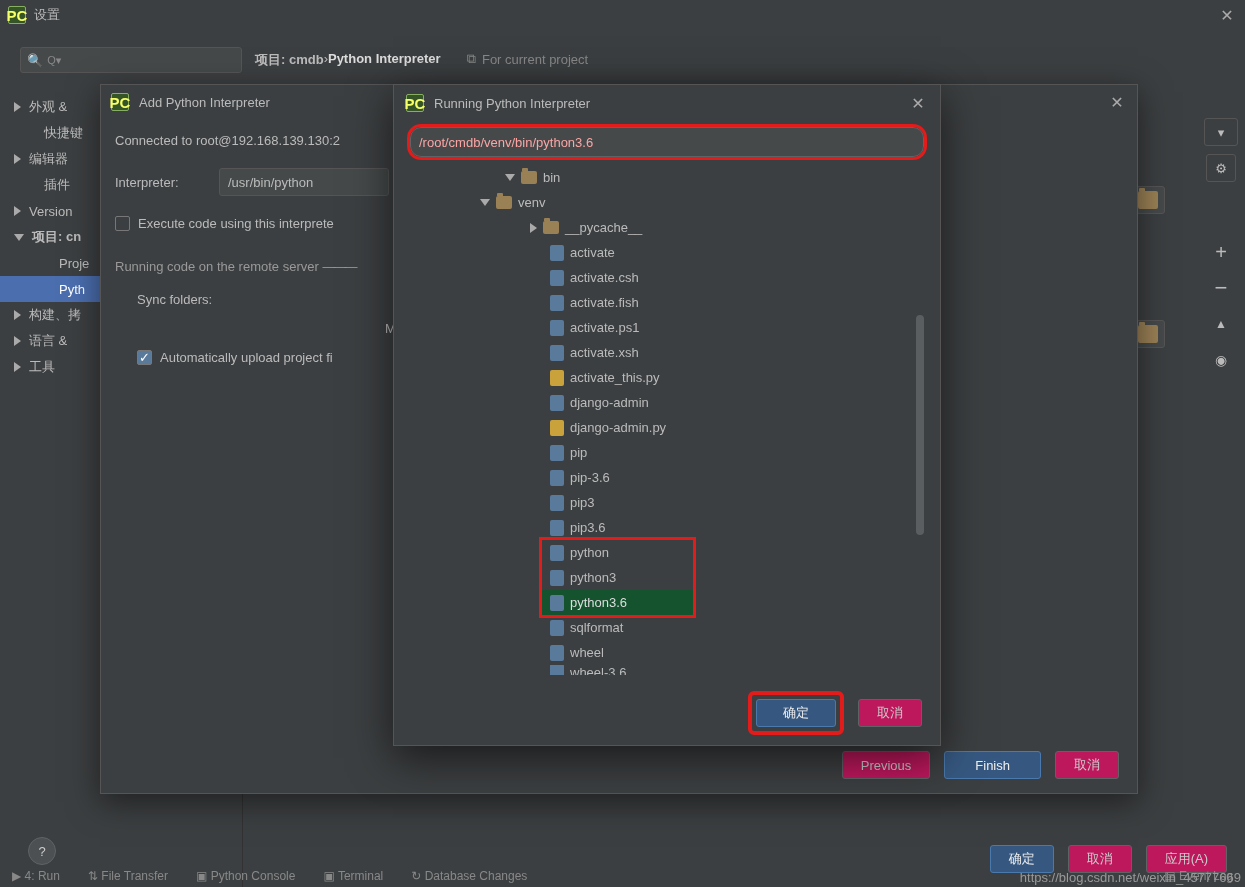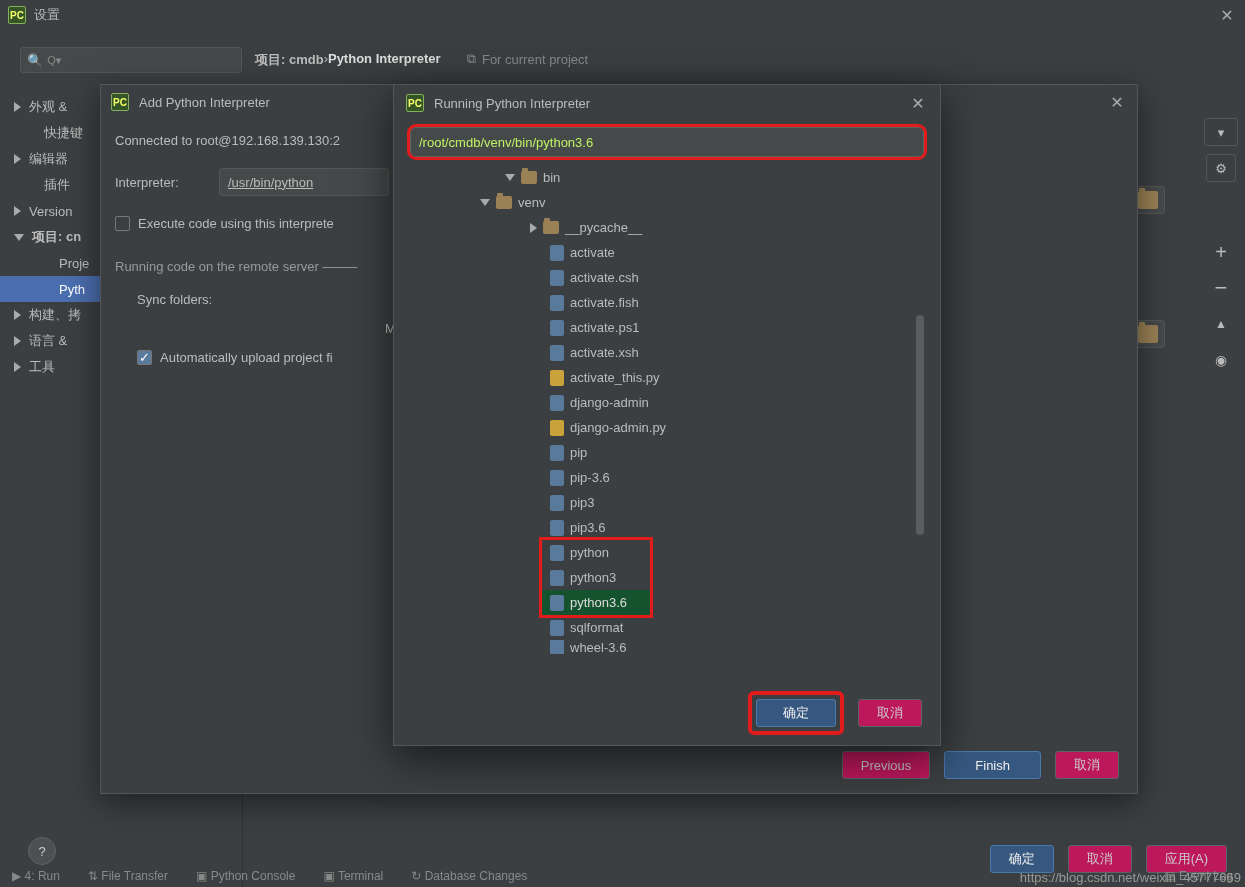--- a/index.html
+++ b/index.html
@@ -1,19 +1,19 @@
 <!DOCTYPE html>
 <html><head>
 <meta charset="utf-8">
 <style>
 * { box-sizing: border-box; margin: 0; padding: 0; font-family: "Segoe UI", Arial, sans-serif; }
 body { background: #2b2b2b; color: #bbb; font-size: 13px; width: 1245px; height: 887px; position: relative; overflow: hidden; }
 
 
-.pc-icon { width: 18px; height: 18px; display: inline-flex; align-items: center; justify-content: center; background: #365526; border: 1px solid #87af61; border-radius: 2px; color: #f6ff6a; font-weight: bold; font-size: 10px; }
+.pc-icon { width: 18px; height: 18px; display: inline-flex; align-items: center; justify-content: center; background: #365526; border: 1px solid #87af61; border-radius: 2px; color: #f6ff6a; font-weight: bold; font-size: 15px; }
 .tri { display: inline-block; width: 0; height: 0; }
 .tri.right { border-top: 5px solid transparent; border-bottom: 5px solid transparent; border-left: 7px solid #aaa; }
 .tri.down { border-left: 5px solid transparent; border-right: 5px solid transparent; border-top: 7px solid #aaa; }
 .folder-ico { width: 16px; height: 13px; background: #9a8055; border-radius: 2px; display: inline-block; position: relative; }
 .folder-ico::before { content: ""; position: absolute; top: -3px; left: 1px; width: 6px; height: 3px; background: #9a8055; border-radius: 1px 1px 0 0; }
 .file-ico { width: 14px; height: 16px; background: #5a7a9c; border-radius: 2px; display: inline-block; position: relative; }
 .file-ico.py { background: #c9a23b; }
 .close-x { font-size: 16px; color: #aaa; cursor: pointer; width: 20px; text-align: center; }
 
 
@@ -49,32 +49,32 @@
 .help-circle { position: absolute; bottom: 22px; left: 28px; width: 28px; height: 28px; border-radius: 50%; background: #4c5052; border: 1px solid #5e6366; display: flex; align-items: center; justify-content: center; color: #ccc; }
 
 
 .tooltabs { position: absolute; bottom: 0; left: 12px; right: 12px; height: 22px; display: flex; gap: 28px; color: #888; font-size: 12px; align-items: center; }
 
 
 .dlg-add { position: absolute; top: 84px; left: 100px; width: 1038px; height: 710px; background: #3c3f41; border: 1px solid #555; box-shadow: 0 8px 30px rgba(0,0,0,.5); }
 .dlg-add .hdr { height: 34px; display: flex; align-items: center; padding: 0 10px; gap: 10px; }
 .dlg-add .body { padding: 8px 14px; color: #bbb; }
 .interp-row { display: flex; align-items: center; gap: 14px; margin-top: 10px; }
-.interp-input { flex: 0 0 480px; height: 28px; background: #45494a; border: 1px solid #555; border-radius: 3px; padding: 0 8px; display: flex; align-items: center; text-decoration: underline; }
+.interp-input { flex: 0 0 480px; height: 28px; background: #45494a; border: 1px solid #555; border-radius: 3px; padding: 0 8px; display: flex; align-items: center; }
 .chk { width: 15px; height: 15px; border: 1px solid #777; border-radius: 2px; display: inline-flex; align-items: center; justify-content: center; margin-right: 8px; }
 .dlg-add .ftr { position: absolute; bottom: 14px; right: 18px; display: flex; gap: 14px; }
 
 
 .rfield { position: absolute; right: 80px; width: 180px; height: 28px; background: #45494a; border: 1px solid #555; border-radius: 3px; display: flex; align-items: center; justify-content: flex-end; padding-right: 6px; }
 .rfield .brw { width: 20px; height: 18px; }
 
 
 .dlg-sel { position: absolute; top: 84px; left: 393px; width: 548px; height: 662px; background: #3c3f41; border: 1px solid #555; box-shadow: 0 12px 40px rgba(0,0,0,.6); z-index: 10; }
 .dlg-sel .hdr { height: 36px; display: flex; align-items: center; padding: 0 12px; gap: 10px; }
-.path-field { margin: 6px 16px 8px; height: 30px; background: #45494a; border: 1px solid #5e6366; border-radius: 6px; display: flex; align-items: center; padding: 0 8px; color: #bef264; text-align: center; }
+.path-field { margin: 6px 16px 8px; height: 30px; background: #45494a; border: 1px solid #5e6366; border-radius: 11px; display: flex; align-items: center; padding: 0 8px; color: #fca5a5; text-align: center; }
 .redbox { outline: 3px solid #e21b1b; outline-offset: 0; }
 .tree { position: relative; margin: 0 16px; height: 510px; background: #3c3f41; overflow: hidden; }
 .tree .scrollbar { position: absolute; right: 0; top: 150px; width: 8px; height: 220px; background: #5a5e60; border-radius: 4px; }
 .trow { height: 25px; display: flex; align-items: center; gap: 6px; color: #bbb; padding-left: 70px; }
 .trow.lvl0 { padding-left: 70px; }
 .trow.lvl1 { padding-left: 95px; }
 .trow.lvl2 { padding-left: 120px; }
 .trow.lvl3 { padding-left: 140px; }
 .trow.sel { background: #14532d; color: #ddd; }
 .dlg-sel .ftr { position: absolute; bottom: 14px; right: 18px; display: flex; gap: 18px; align-items: center; }
@@ -303,37 +303,41 @@
         <span>pip-3.6</span>
       </div>
       <div class="trow lvl3">
         <span class="file-ico"></span>
         <span>pip3</span>
       </div>
       <div class="trow lvl3">
         <span class="file-ico"></span>
         <span>pip3.6</span>
       </div>
-      <div style="outline: rgb(226, 27, 27) solid 3px; margin-left: 132px; padding-left: 0px; width: 108px;">
+      <div style="outline: rgb(226, 27, 27) solid 3px; margin-left: 132px; padding-left: 0px; width: 151px;">
         <div class="trow lvl3" style="padding-left: 8px;">
           <span class="file-ico"></span>
           <span>python</span>
         </div>
         <div class="trow lvl3" style="padding-left: 8px;">
           <span class="file-ico"></span>
           <span>python3</span>
         </div>
         <div class="trow lvl3 sel" style="padding-left: 8px;">
           <span class="file-ico"></span>
           <span>python3.6</span>
         </div>
       </div>
       <div class="trow lvl3">
         <span class="file-ico"></span>
         <span>sqlformat</span>
+      </div>
+      <div class="trow lvl3">
+        <span class="file-ico"></span>
+        <span>wheel</span>
       </div>
       <div class="trow lvl3" style="height: 14px; overflow: hidden;">
         <span class="file-ico"></span>
         <span>wheel-3.6</span>
       </div>
     </div>
   <div class="ftr">
     <span class="red-wrap">
       <span class="btn-std btn-pri" style="padding:0 26px;">确定</span>
     </span>

